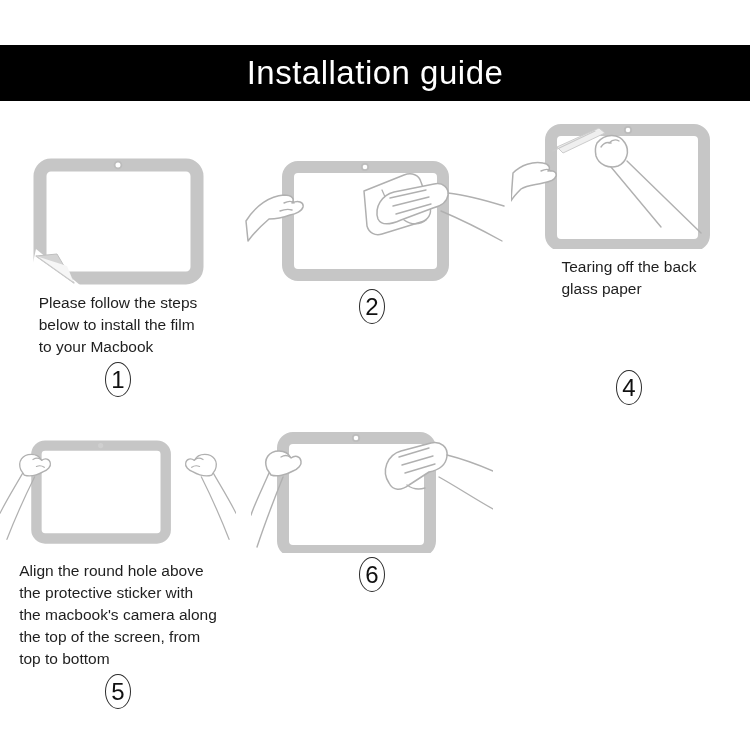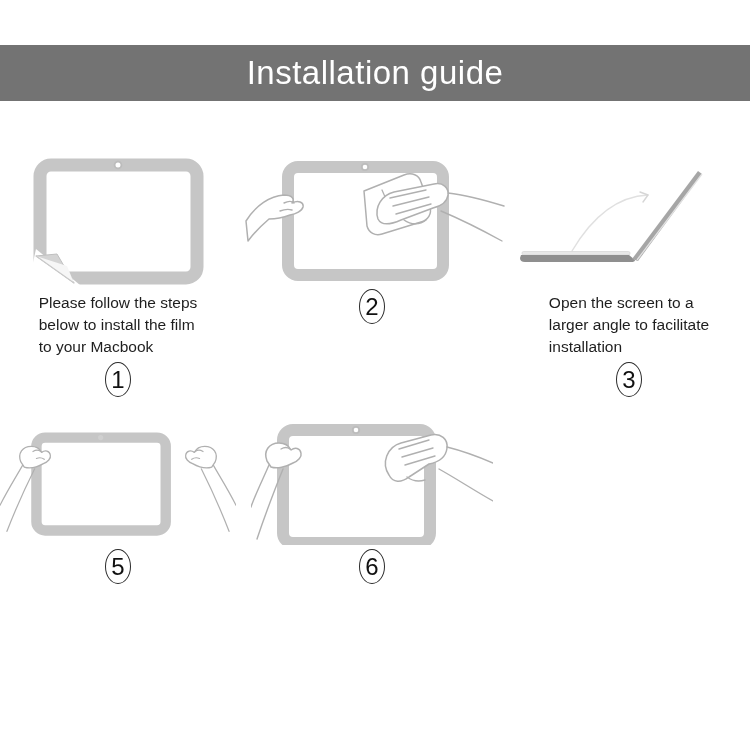--- a/index.html
+++ b/index.html
@@ -1,21 +1,21 @@
 <!DOCTYPE html>
 <html><head>
 <meta charset="utf-8">
 <style>
   html,body { margin:0; padding:0; }
   body {
     width:750px; height:750px; background:#ffffff; overflow:hidden;
     font-family:"Liberation Sans", sans-serif;
   }
   .header {
-    margin-top:45px; height:56px; background:#737373;
+    margin-top:45px; height:56px; background:#000000;
     display:flex; align-items:center; justify-content:center;
   }
   .header-title { color:#ffffff; font-size:33px; letter-spacing:.5px; }
   .steps {
     display:grid; grid-template-columns:236px 272px 242px;
   }
   .step { display:flex; flex-direction:column; }
   .art { display:flex; align-items:flex-end; justify-content:center; }
   .row1 .art { height:184px; }
   .row2 .art { height:128px; margin-top:20px; }
@@ -80,55 +80,64 @@
         <path class="line" d="M157 71 L193 62"></path>
         <path class="line" d="M160 79 L195 69"></path>
         <path class="line" d="M168 85 C175 90 184 90 190 85"></path>
         <path class="line" d="M212 58 C228 60 248 65 268 71"></path>
         <path class="line" d="M205 76 C224 84 246 95 266 106"></path>
       </svg>
     </div>
     <div class="num">2</div>
   </div>
 
-  <div class="step row1">
+
+  <div class="step row2">
     <div class="art">
-      <svg width="242" height="150" viewBox="0 0 242 150">
-        <path d="M64 116 Q96 62 140 60" class="line" style="stroke:#e0e0e0"></path>
-        <path d="M140 60 l-8 -3 M140 60 l-5 7" class="line" style="stroke:#d6d6d6"></path>
-        <rect x="14" y="116.5" width="108" height="3.5" rx="1.5" fill="#e8e8e8" stroke="#d0d0d0" stroke-width="0.6"></rect>
-        <path d="M13 120 L121 120 L127 125 Q127 127 123 127 L17 127 Q12 127 12 123 Z" fill="#8f8f8f"></path>
-        <path d="M124 124 L190 36 L194 39 L130 126 Z" fill="#a6a6a6"></path>
-        <path d="M129 125 L194 39" stroke="#e2e2e2" stroke-width="1.3" fill="none"></path>
+      <svg width="236" height="128" viewBox="0 0 236 128">
+        <rect class="frame12" x="40" y="9" width="153" height="115" rx="10"></rect>
+        <circle class="cam" cx="117" cy="9" r="3.2"></circle>
+        <path d="M46 26 L88 7 L94 12 L52 32 Z" fill="#efefef" stroke="#cccccc" stroke-width="1" stroke-linejoin="round"></path>
+        <path d="M42 30 L84 10" class="soft"></path>
+        <path class="hand" d="M86 22 C94 12 108 12 114 22 C119 30 116 41 107 45 C98 48 88 44 85 35 C84 30 84 26 86 22 Z"></path>
+        <path class="line" d="M90 26 q4 -6 10 -4"></path>
+        <path class="line" d="M98 22 q5 -5 10 -2"></path>
+        <path class="line" d="M100 46 L150 106"></path>
+        <path class="line" d="M116 40 L190 112"></path>
+        <path class="hand" d="M2 52 C10 44 22 40 32 42 C38 43 40 47 37 50 C42 49 46 51 45 55 C44 59 38 61 32 62 C24 64 16 64 10 68 C6 72 2 76 0 80 Z"></path>
+        <path class="line" d="M30 50 C34 48 38 48 40 50"></path>
       </svg>
     </div>
-    <div class="caption">Open the screen to a
-larger angle to facilitate
-installation</div>
-    <div class="num">3</div>
+    <div class="caption">Tearing off the back
+glass paper</div>
+    <div class="num">4</div>
   </div>
-
 
   <div class="step row2">
     <div class="art">
       <svg width="272" height="128" viewBox="0 0 272 128">
         <rect class="frame12" x="42" y="14" width="149" height="107" rx="10"></rect>
         <circle cx="116" cy="14" r="3" fill="#cfcfcf"></circle>
         <path class="hand" d="M24 42 C20 32 26 24 36 24 C42 24 46 27 48 31 C52 28 57 29 58 34 C59 38 55 42 50 44 C43 48 34 50 28 48 Z"></path>
         <path class="line" d="M38 30 q5 -3 9 0"></path>
         <path class="line" d="M42 38 q5 -2 9 1"></path>
         <path class="line" d="M26 46 C18 60 8 76 0 92"></path>
         <path class="line" d="M40 50 C30 70 18 96 8 122"></path>
         <path class="hand" d="M248 42 C252 32 246 24 236 24 C230 24 226 27 224 31 C220 28 215 29 214 34 C213 38 217 42 222 44 C229 48 238 50 244 48 Z"></path>
         <path class="line" d="M234 30 q-5 -3 -9 0"></path>
         <path class="line" d="M230 38 q-5 -2 -9 1"></path>
         <path class="line" d="M246 46 C254 60 264 76 272 92"></path>
         <path class="line" d="M232 50 C242 70 254 96 264 122"></path>
       </svg>
     </div>
+    <div class="caption">Align the round hole above
+the protective sticker with
+the macbook's camera along
+the top of the screen, from
+top to bottom</div>
     <div class="num">5</div>
   </div>
 
   <div class="step row2">
     <div class="art">
       <svg width="242" height="128" viewBox="0 0 242 128">
         <rect class="frame12" x="32" y="13" width="147" height="113" rx="10"></rect>
         <circle class="cam" cx="105" cy="13" r="3.2"></circle>
         <path class="hand" d="M16 44 C12 34 18 26 28 26 C34 26 38 29 40 33 C44 30 49 31 50 36 C51 40 47 44 42 46 C35 50 26 52 20 50 Z"></path>
         <path class="line" d="M30 32 q5 -3 9 0"></path>

